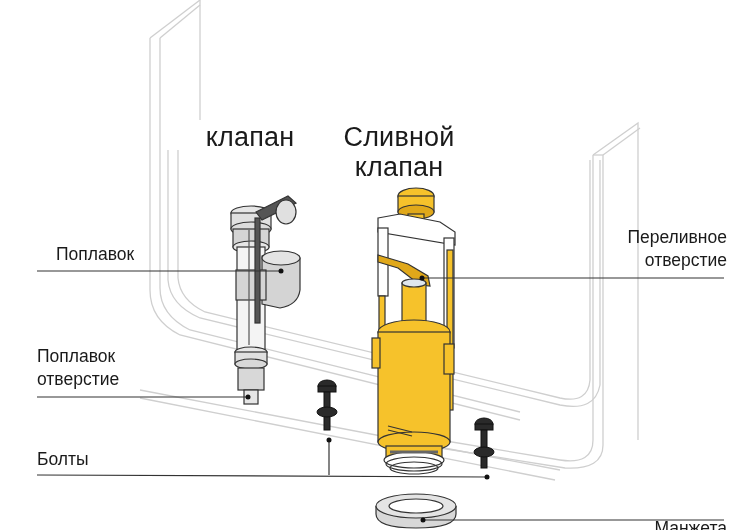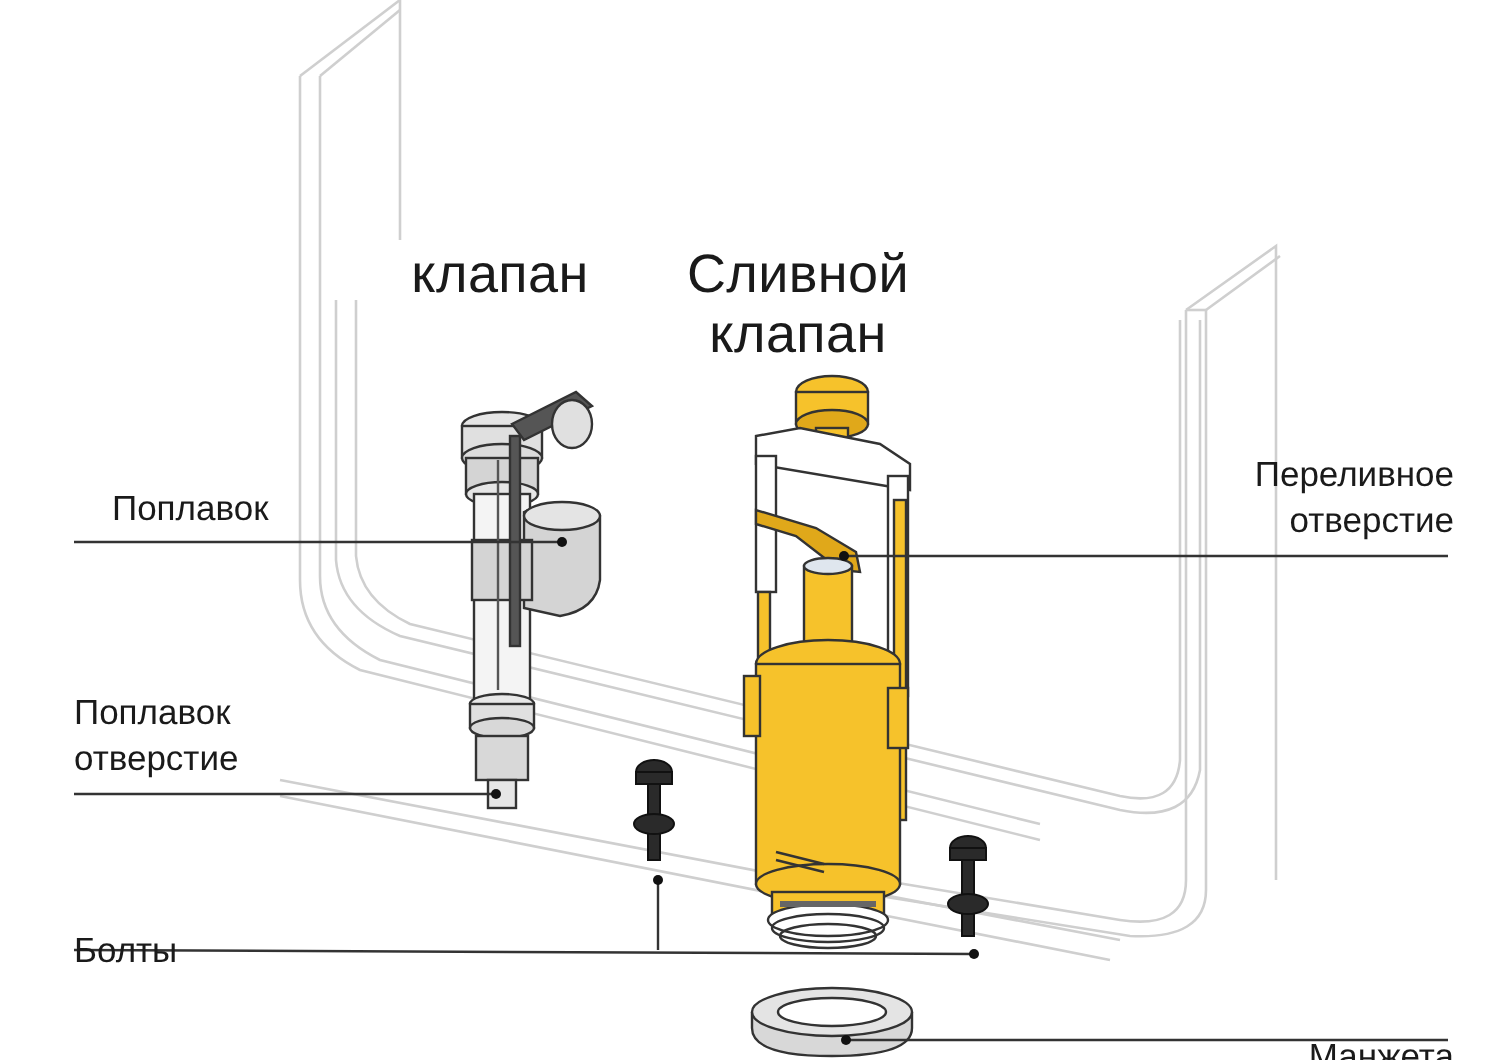--- a/index.html
+++ b/index.html
@@ -139,18 +139,18 @@
 <div class="title" style="left:329px; top:122px; width:140px;">
   <div>Сливной</div>
   <div>клапан</div>
 </div>
 
 <div class="lbl" style="left:37px; top:243px;margin-left:19px;">Поплавок</div>
 <div class="lbl" style="left:37px; top:345px;">
   <div>Поплавок</div>
   <div>отверстие</div>
 </div>
-<div class="lbl" style="left:37px; top:464px;">Болты</div>
+<div class="lbl" style="left:37px; top:448px;">Болты</div>
 <div class="lbl right" style="left:560px; top:226px; width:167px;text-align:right;">
   <div>Переливное</div>
   <div>отверстие</div>
 </div>
 <div class="lbl right" style="left:600px; top:517px; width:127px;">Манжета</div>
 
 </body></html>

